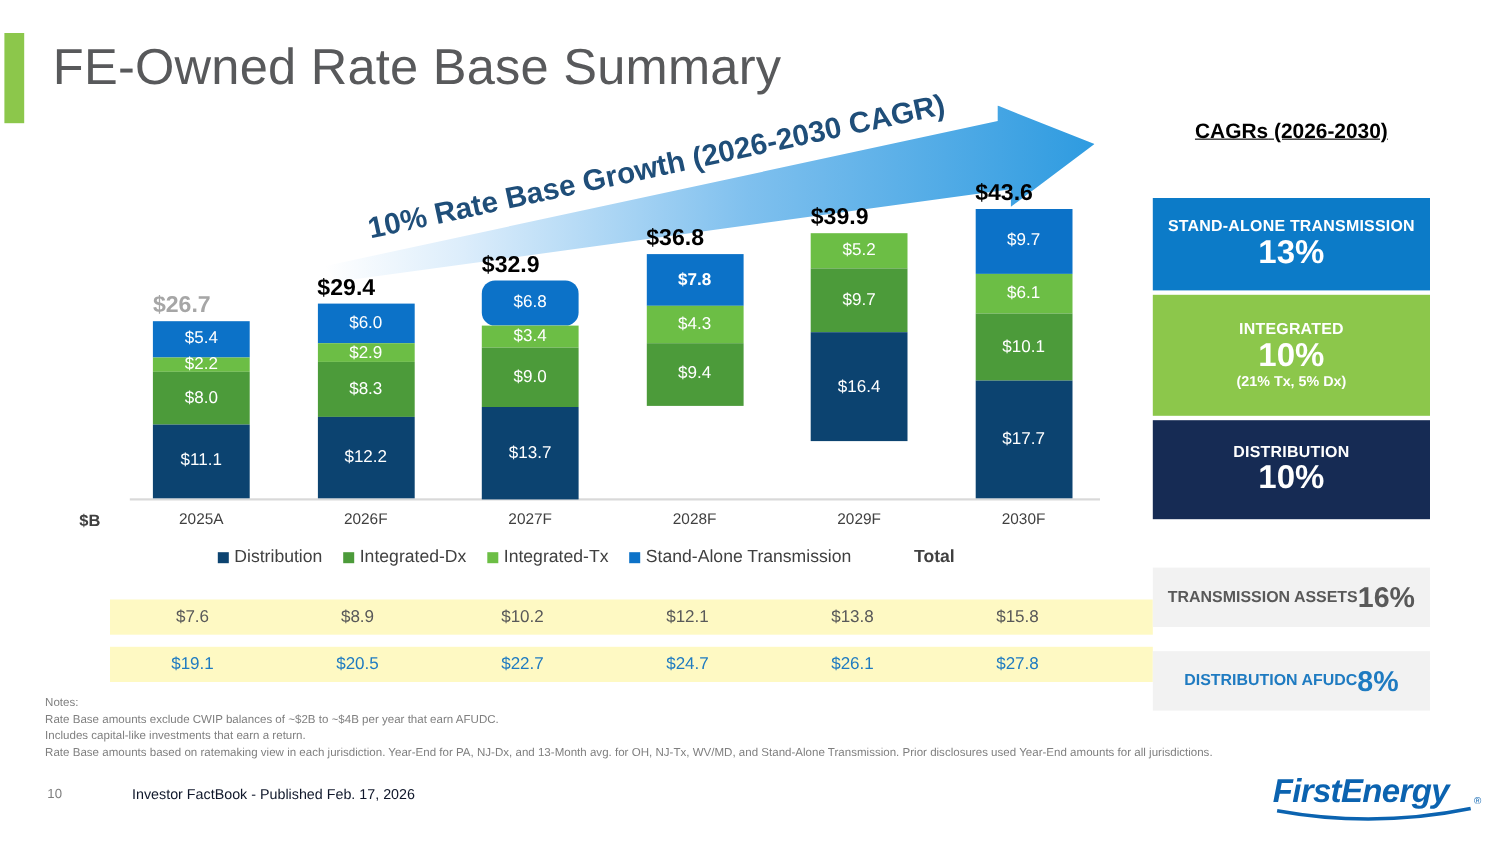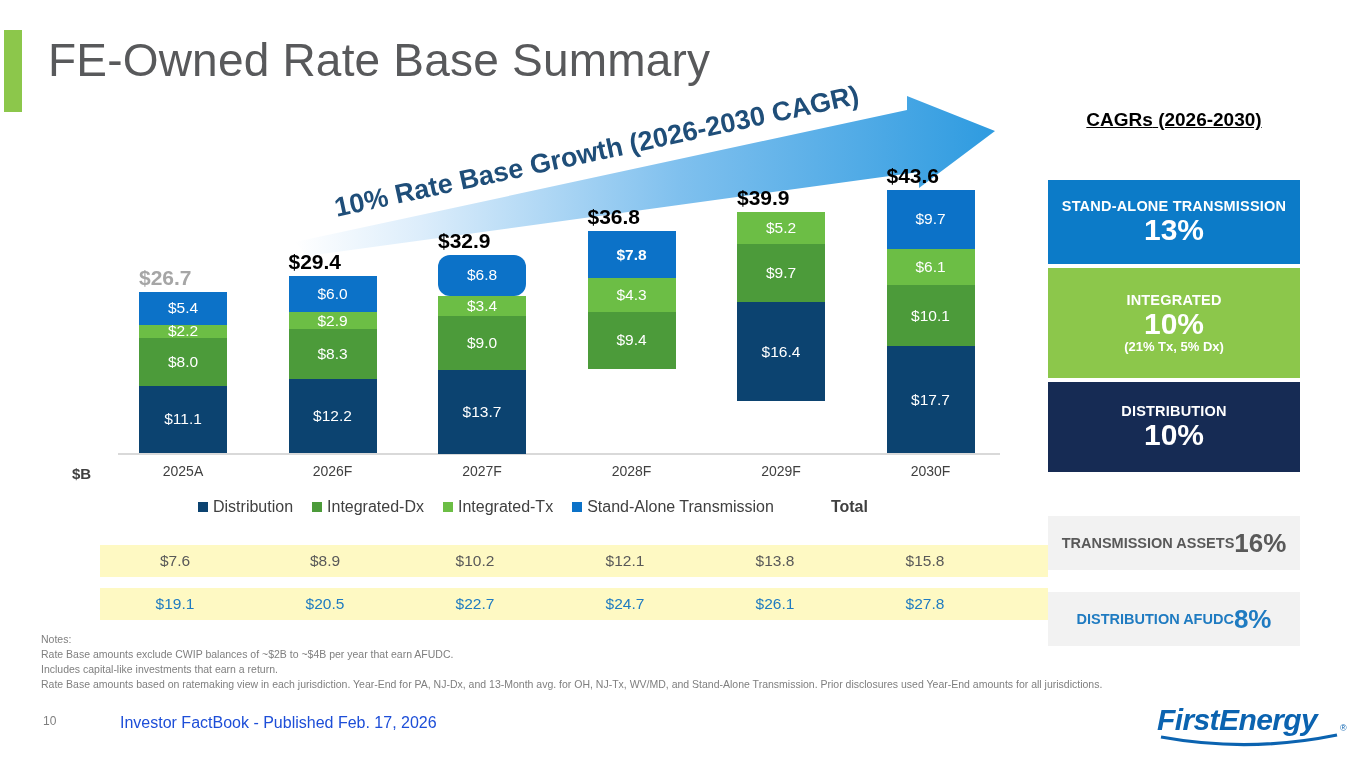--- a/index.html
+++ b/index.html
@@ -114,21 +114,21 @@
   .blue-txt{color:#1F7BC1;}
   
   #notes{
     position:absolute;left:41px;top:632px;
     font-size:10.5px;color:#7F7F7F;line-height:1.42;
   }
   #footer-page{
     position:absolute;left:43px;top:714px;font-size:12px;color:#7F7F7F;
   }
   #footer-text{
-    position:absolute;left:120px;top:714px;font-size:16px;color:#1d4ed8;
+    position:absolute;left:120px;top:714px;font-size:13px;color:#0f172a;
   }
   
   #logo{position:absolute;left:1157px;top:703px;width:185px;height:46px;}
   #logo-text{
     position:absolute;left:0;top:0;width:185px;
     font-size:30px;font-weight:bold;font-style:italic;color:#0B63B0;
     letter-spacing:-.6px;white-space:nowrap;
   }
   #logo-reg{
     position:absolute;right:-4px;top:20px;font-size:9px;

